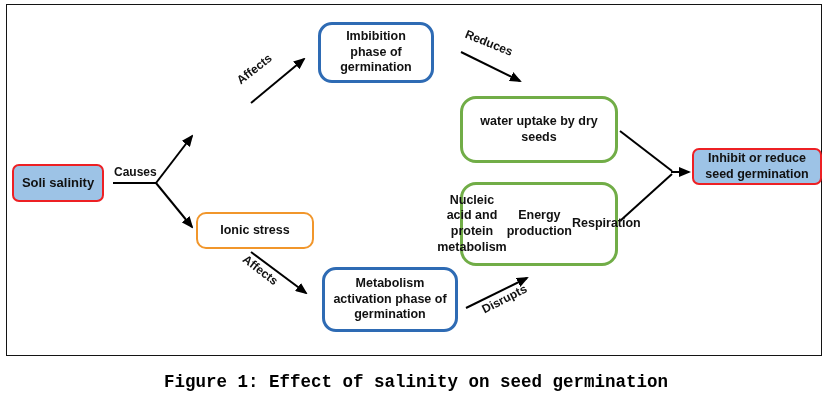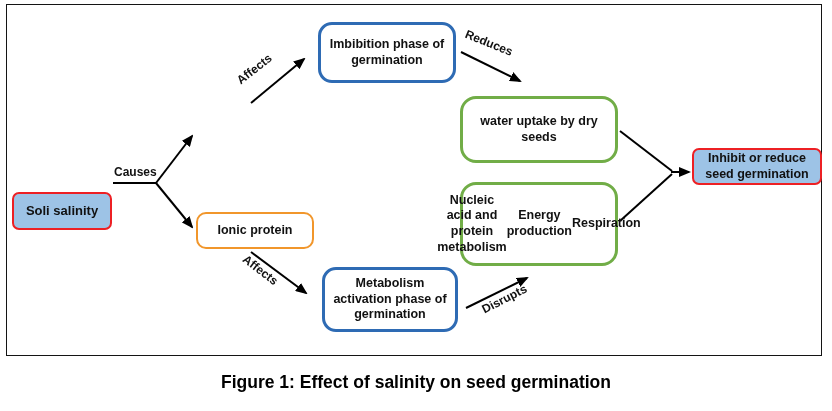--- a/index.html
+++ b/index.html
@@ -12,41 +12,41 @@
     border:1.6px solid #141414;box-sizing:border-box;background:transparent;
   }
   .arrows{position:absolute;left:0;top:0;width:832px;height:362px;pointer-events:none;}
   .edge{stroke:var(--arrow,#000);stroke-width:2;fill:none;}
   .ah{fill:var(--arrow,#000);}
   .node{
     position:absolute;display:flex;align-items:center;justify-content:center;
     text-align:center;font-weight:700;background:#fff;box-sizing:border-box;
     font-size:12.5px;line-height:1.25;padding:3px 6px;border-radius:10px;color:#111;
   }
-  .soil{left:12px;top:164px;width:100px;height:38px;border:2.5px solid var(--node_red_border);
-        background:var(--node_blue_fill);border-radius:7px;font-size:13px;margin-top:28px;}
+  .soil{left:12px;top:164px;width:92px;height:38px;border:2.5px solid var(--node_red_border);
+        background:var(--node_blue_fill);border-radius:7px;font-size:13px;}
   .osmotic{left:196px;top:108px;width:118px;height:37px;border:2.5px solid var(--node_orange_border);}
   .ionic{left:196px;top:212px;width:118px;height:37px;border:2.5px solid var(--node_orange_border);}
-  .imbibition{left:318px;top:22px;width:138px;height:61px;border:3px solid var(--node_blue_border);border-radius:14px;}
+  .imbibition{left:318px;top:22px;width:116px;height:61px;border:3px solid var(--node_blue_border);border-radius:14px;}
   .metabolism{left:322px;top:267px;width:136px;height:65px;border:3px solid var(--node_blue_border);border-radius:14px;}
   .water{left:460px;top:96px;width:158px;height:67px;border:3px solid var(--node_green_border);border-radius:16px;justify-content:flex-end;}
   .nucleic{left:460px;top:182px;width:158px;height:84px;border:3px solid var(--node_green_border);
            border-radius:16px;}
   .nucleic span{display:block;}
   .inhibit{left:692px;top:148px;width:130px;height:37px;border:2.5px solid var(--node_red_border);
            background:var(--node_blue_fill);border-radius:7px;}
   .edge-label{position:absolute;font-weight:700;font-size:12px;color:#111;white-space:nowrap;}
   .lbl-causes{left:114px;top:165px;}
   .lbl-affects-top{left:234px;top:62px;transform:rotate(-38deg);}
   .lbl-reduces{left:464px;top:36px;transform:rotate(22deg);}
   .lbl-affects-bottom{left:240px;top:263px;transform:rotate(38deg);}
   .lbl-disrupts{left:480px;top:292px;transform:rotate(-27deg);}
   .caption{
     position:absolute;left:0;right:0;top:372px;text-align:center;
-    font-family:Liberation Sans, sans-serif;font-weight:700;font-size:17.5px;color:#000;
+    font-family:Liberation Mono, monospace;font-weight:700;font-size:17.5px;color:#000;
   }
 </style>
 </head>
 <body>
 
 <div class="stage">
 
   <div class="frame"></div>
 
   <svg class="arrows" viewBox="0 0 832 362">
@@ -66,21 +66,21 @@
     <path class="edge" d="M620,221 L672,174"></path>
     <path class="edge" d="M671,172 L689,172" marker-end="url(#ah)"></path>
   </svg>
 
   <div class="node soil">
     <span>Soli salinity</span>
   </div>
 
 
   <div class="node ionic">
-    <span>Ionic protein</span>
+    <span>Ionic stress</span>
   </div>
 
   <div class="node imbibition">
     <span>Imbibition phase of germination</span>
   </div>
 
   <div class="node water">
     <span>water uptake by dry seeds</span>
   </div>
 

